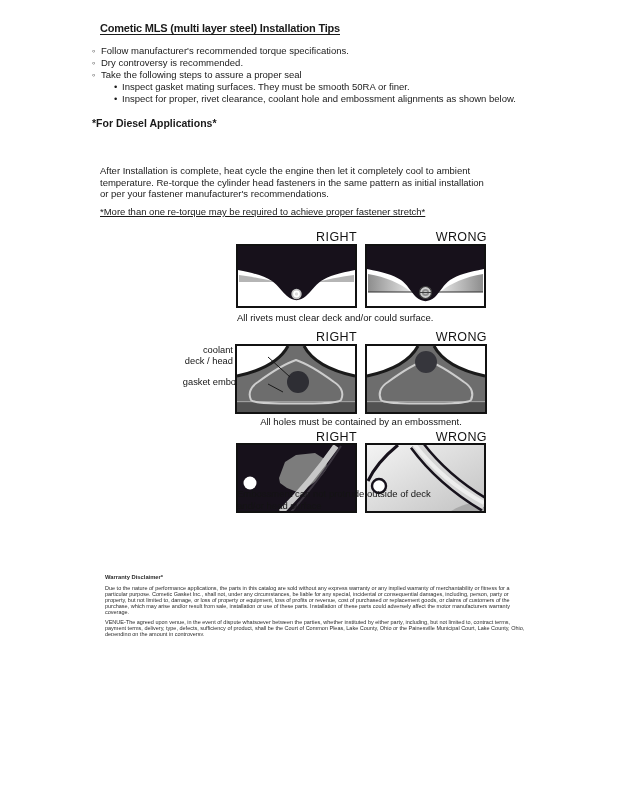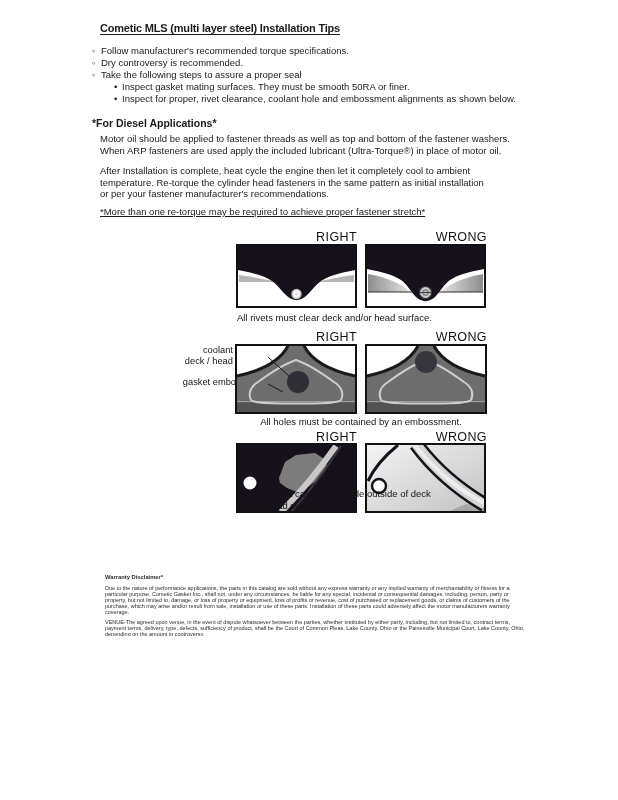--- a/index.html
+++ b/index.html
@@ -59,22 +59,20 @@
       <span class="marker">•</span>
       <span class="btext">Inspect gasket mating surfaces.  They must be smooth 50RA or finer.</span>
     </div>
     <div class="bullet-row sub">
       <span class="marker">•</span>
       <span class="btext">Inspect for proper, rivet clearance, coolant hole and embossment alignments as shown below.</span>
     </div>
   </div>
 
   <div class="abs diesel-heading">*For Diesel Applications*</div>
-  <div class="abs para p1">Motor oil should be applied to fastener threads as well as top and bottom of the fastener washers.
-When ARP fasteners are used apply the included lubricant (Ultra-Torque®) in place of motor oil.</div>
   <div class="abs para p2">After Installation is complete, heat cycle the engine then let it completely cool to ambient
 temperature. Re-torque the cylinder head fasteners in the same pattern as initial installation
 or per your fastener manufacturer's recommendations.</div>
   <div class="abs para p3">*More than one re-torque may be required to achieve proper fastener stretch*</div>
 
   <div class="abs rw-label" style="left:235px;top:230px;">RIGHT</div>
   <div class="abs rw-label" style="left:365px;top:230px;">WRONG</div>
 
   <svg class="abs panel" style="left:236px;top:244px;" width="121" height="64" viewBox="0 0 121 64">
     <rect x="1" y="1" width="119" height="62" fill="#ffffff"></rect>
@@ -103,21 +101,21 @@
     <path d="M118 48 V30 C100 33 86 39 75 48 Z" fill="url(#wgR)"></path>
     <line x1="3" y1="48" x2="118" y2="48" stroke="#2e2e2e" stroke-width="1.2"></line>
     <path d="M2 2 H119 V25 C103 28 93 31 85 36 C79 40 75 48 70 53 C64 58.5 57 58.5 51 53 C46 48 42 40 36 36 C28 31 18 28 2 25 Z" fill="#17111b"></path>
     <circle cx="60.5" cy="48.5" r="6" fill="#cfcfcf" stroke="#3c3c3c" stroke-width="1.2"></circle>
     <circle cx="60.5" cy="48.5" r="3.6" fill="#8e8e8e"></circle>
     <circle cx="60.5" cy="48.5" r="1.8" fill="#c0c0c0"></circle>
     <line x1="54.5" y1="48.5" x2="66.5" y2="48.5" stroke="#3c3c3c" stroke-width="1"></line>
     <rect x="1" y="1" width="119" height="62" fill="none" stroke="#111111" stroke-width="2"></rect>
   </svg>
 
-  <div class="abs caption" style="left:237px;top:312px;">All rivets must clear deck and/or head surface.</div>
+  <div class="abs caption" style="left:237px;top:312px;">All rivets must clear deck and/or could surface.</div>
 
   <div class="abs rw-label" style="left:235px;top:330px;">RIGHT</div>
   <div class="abs rw-label" style="left:365px;top:330px;">WRONG</div>
 
   <div class="abs callout" style="left:130px;top:345px;">coolant hole on
 deck / head surface</div>
   <div class="abs callout" style="left:130px;top:377px;">gasket embossment</div>
 
   <svg class="abs panel" style="left:235px;top:344px;" width="122" height="70" viewBox="0 0 122 70">
     <rect x="1" y="1" width="120" height="68" fill="#6d6d6d"></rect>

